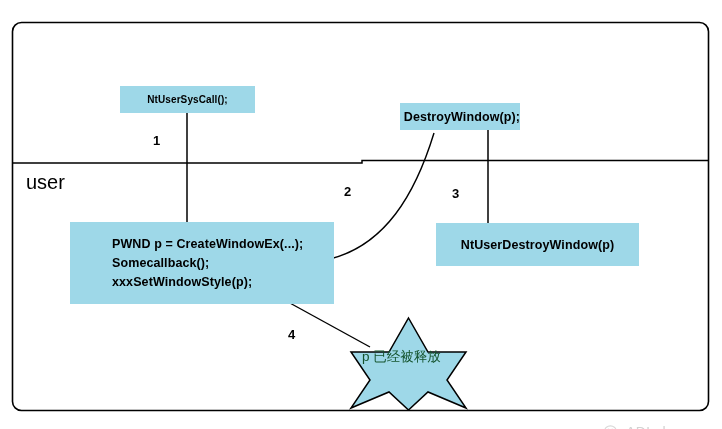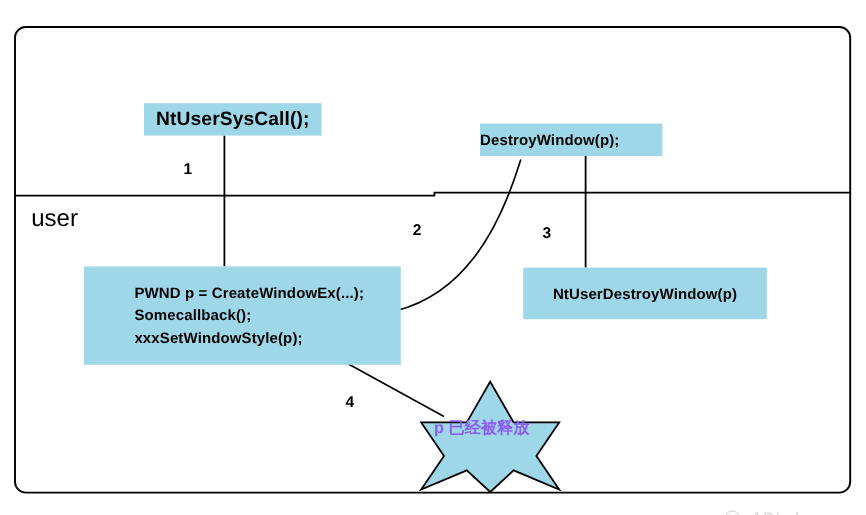--- a/index.html
+++ b/index.html
@@ -40,32 +40,32 @@
     display: flex;
     align-items: center;
     color: #000000;
     font-weight: bold;
     letter-spacing: 0.1px;
   }
 
   #box-ntusersyscall {
     left: 120px;
     top: 86px;
-    width: 148px;
+    width: 135px;
     height: 27px;
-    font-size: 16px;
+    font-size: 10px;
     justify-content: center;
   }
   #box-destroywindow {
     left: 400px;
     top: 103px;
-    width: 152px;
+    width: 120px;
     height: 27px;
     font-size: 12.5px;
-    justify-content: flex-start;
+    justify-content: flex-end;
   }
   #box-ntuserdestroywindow {
     left: 436px;
     top: 223px;
     width: 203px;
     height: 43px;
     font-size: 12.5px;
     justify-content: center;
   }
   #box-code {
@@ -108,22 +108,22 @@
   #step-4 { left: 288px; top: 327px; }
 
   
   #star-label {
     position: absolute;
     left: 337px;
     top: 348px;
     width: 143px;
     text-align: center;
     font-size: 13.5px;
-    font-weight: bold;
-    color: #8b5cf6;
+    font-weight: normal;
+    color: #14532d;
     padding-right: 14px;
     box-sizing: border-box;
   }
 
   
   #watermark {
     position: absolute;
     left: 604px;
     top: 384px;
     display: flex;

